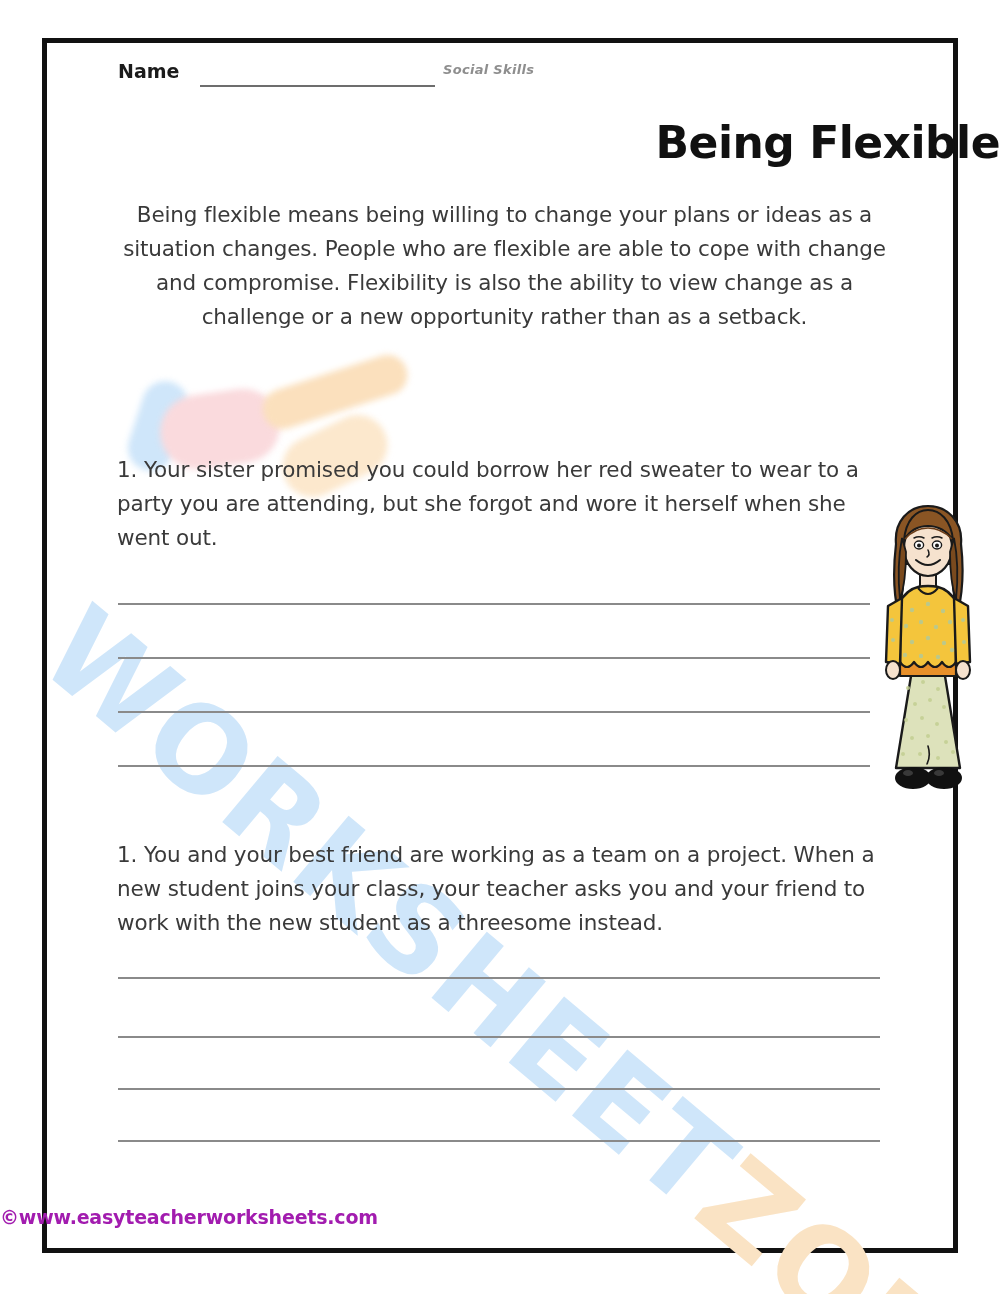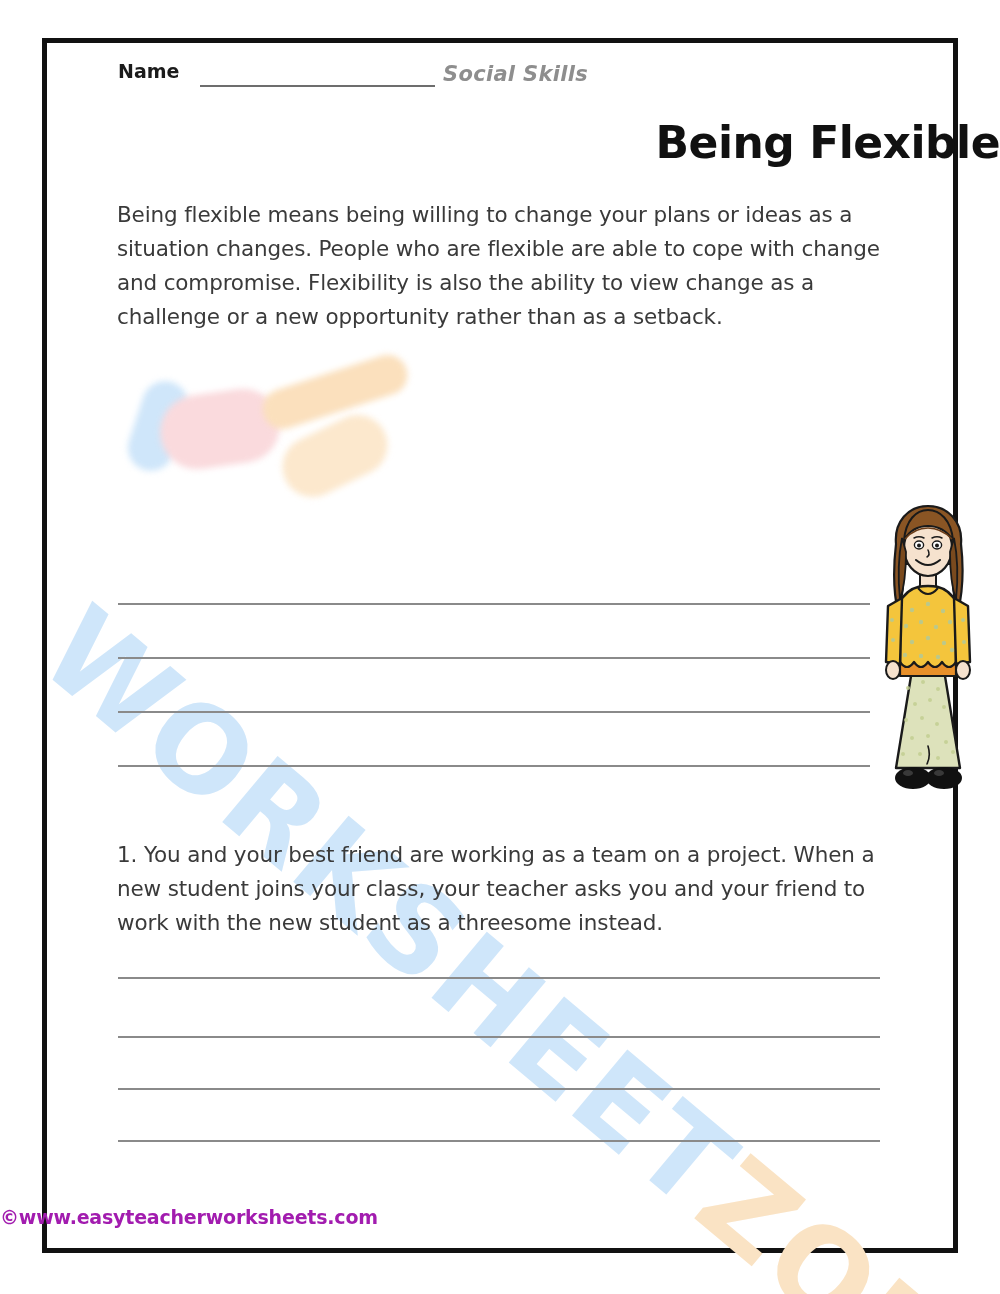--- a/index.html
+++ b/index.html
@@ -126,21 +126,21 @@
     top: 25px;
     width: 235px;
     height: 2px;
     background: #6d6d6d;
   }
   .subject-label {
     position: absolute;
     left: 325px;
     top: 2px;
     font-family: "DejaVu Sans", sans-serif;
-    font-size: 21px;
+    font-size: 13px;
     font-weight: 700;
     font-style: italic;
     color: #8e8e8e;
     letter-spacing: 0.3px;
   }
 
   
   .title {
     position: absolute;
     left: 0;
@@ -158,21 +158,21 @@
   .para {
     position: absolute;
     left: 117px;
     width: 780px;
     font-family: "DejaVu Sans", sans-serif;
     font-size: 21.5px;
     line-height: 34px;
     color: #3a3a3a;
     letter-spacing: -0.15px;
   }
-  .p-intro { top: 198px; width: 775px; }
+  .p-intro { top: 198px; width: 775px; text-align: center; }
   .p-directions { top: 358px; width: 720px; }
   .p-q1 { top: 453px; width: 770px; }
   .p-q2 { top: 838px; width: 775px; }
 
   
   .ans-line {
     position: absolute;
     height: 2px;
     background: #8a8a8a;
     z-index: 2;
@@ -324,20 +324,21 @@
       <span class="name-label">Name</span>
       <span class="name-line"></span>
       <span class="subject-label">Social Skills</span>
     </div>
 
     <div class="title">Being Flexible</div>
 
     <div class="para p-intro">Being flexible means being willing to change your plans or ideas as a situation changes. People who are flexible are able to cope with change and compromise. Flexibility is also the ability to view change as a challenge or a new opportunity rather than as a setback.</div>
 
 
+    <div class="para p-q1">1. Your sister promised you could borrow her red sweater to wear to a party you are attending, but she forgot and wore it herself when she went out.</div>
 
     <div class="para p-q2">1. You and your best friend are working as a team on a project. When a new student joins your class, your teacher asks you and your friend to work with the new student as a threesome instead.</div>
 
     <div class="footer">©www.easyteacherworksheets.com</div>
 
   </div>
 
 </div>
 
 </body></html>

